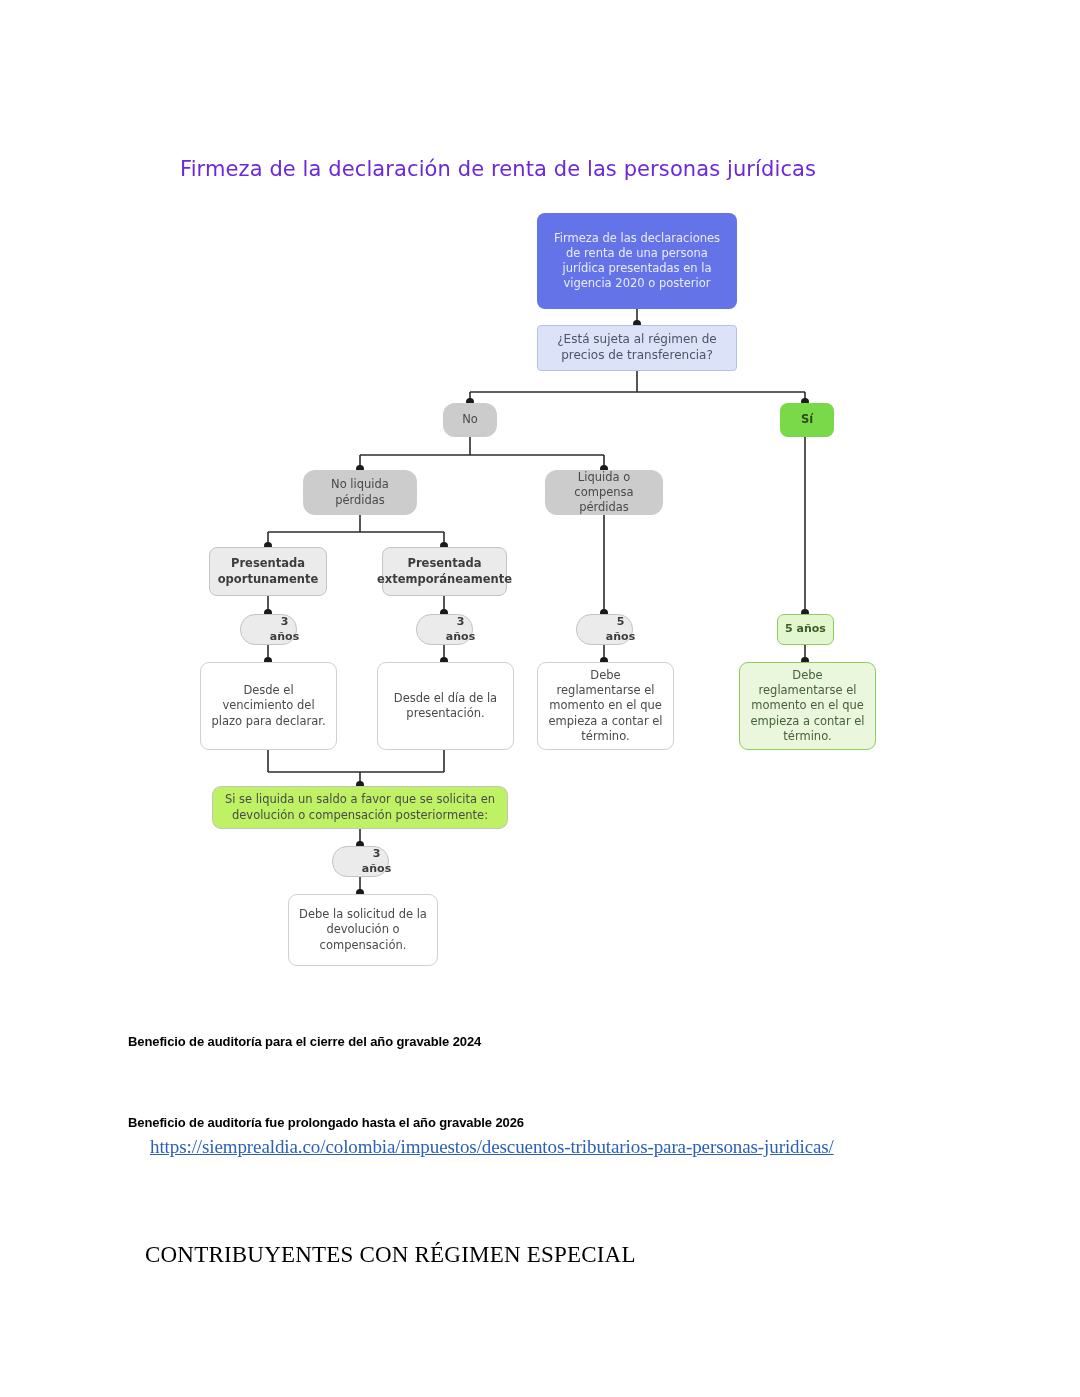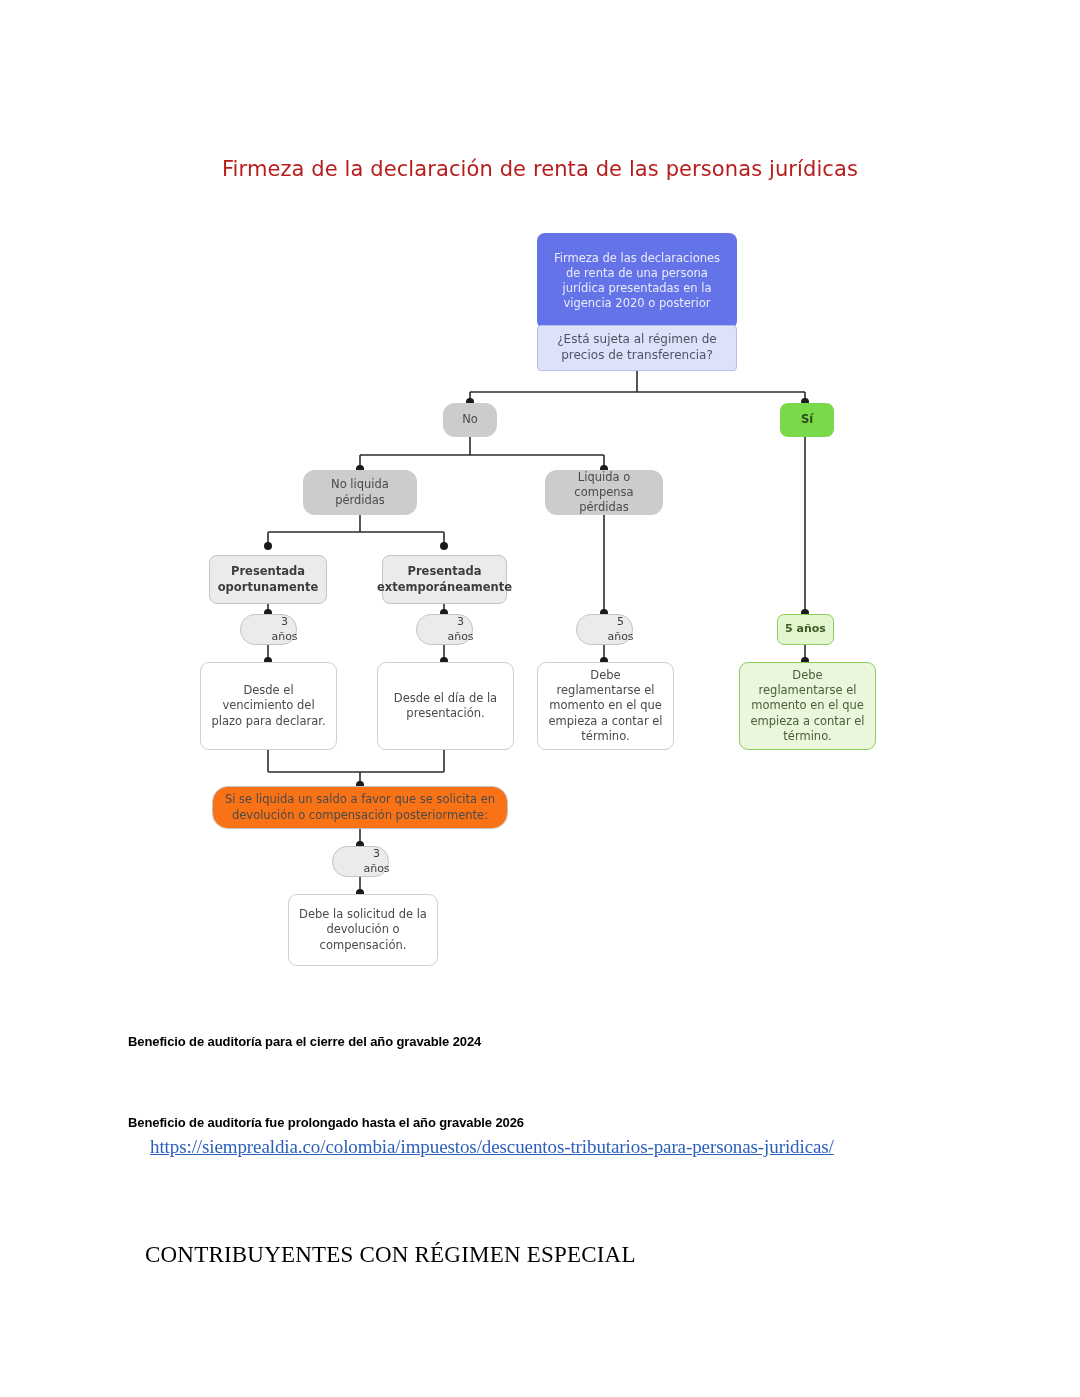--- a/index.html
+++ b/index.html
@@ -29,23 +29,22 @@
     top: 0;
     width: 1080px;
     height: 1000px;
   }
 
   .chart-title {
     position: absolute;
     left: 180px;
     top: 157px;
     width: 720px;
-    text-align: center;
     font-size: 21px;
-    color: #b91c1c;
+    color: #6d28d9;
     letter-spacing: 0.1px;
     font-family: "DejaVu Sans", sans-serif;
     font-weight: 400;
   }
 
   .node {
     position: absolute;
     box-sizing: border-box;
     display: flex;
     align-items: center;
@@ -55,21 +54,20 @@
     line-height: 1.32;
   }
 
   
   .node-root {
     background: #6573e8;
     color: #e9ecfb;
     border-radius: 8px;
     font-size: 11.5px;
     padding: 4px 10px;
-    margin-top: 20px;
   }
 
   
   .node-question {
     background: #dce3f8;
     border: 1px solid #b3c0ea;
     color: #4d5468;
     border-radius: 4px;
     font-size: 12px;
     padding: 4px 10px;
@@ -86,50 +84,49 @@
 
   
   .node-light {
     background: #ebebeb;
     border: 1px solid #c4c4c4;
     color: #3d3d3d;
     border-radius: 8px;
     font-size: 11.5px;
     font-weight: bold;
     padding: 3px 8px;
-    margin-top: 8px;
   }
 
   
   .node-pill {
     background: #ebebeb;
     border: 1px solid #c4c4c4;
     color: #3d3d3d;
     border-radius: 15px;
     font-size: 11px;
-    font-weight: normal;
+    font-weight: bold;
     padding-left: 32px;
   }
 
   
   .node-white {
     background: #ffffff;
     border: 1px solid #d0d0d0;
     color: #4a4a4a;
     border-radius: 9px;
     font-size: 11.5px;
     padding: 4px 10px;
   }
 
   
   .node-banner {
-    background: #f97316;
+    background: #bef264;
     border: 1px solid #c4c4c4;
     color: #4a4a4a;
-    border-radius: 16px;
+    border-radius: 9px;
     font-size: 11.5px;
     padding: 4px 5px;
   }
 
   
   .node-green-solid {
     background: #79d949;
     color: #2e4a1c;
     border-radius: 8px;
     font-size: 11.5px;

